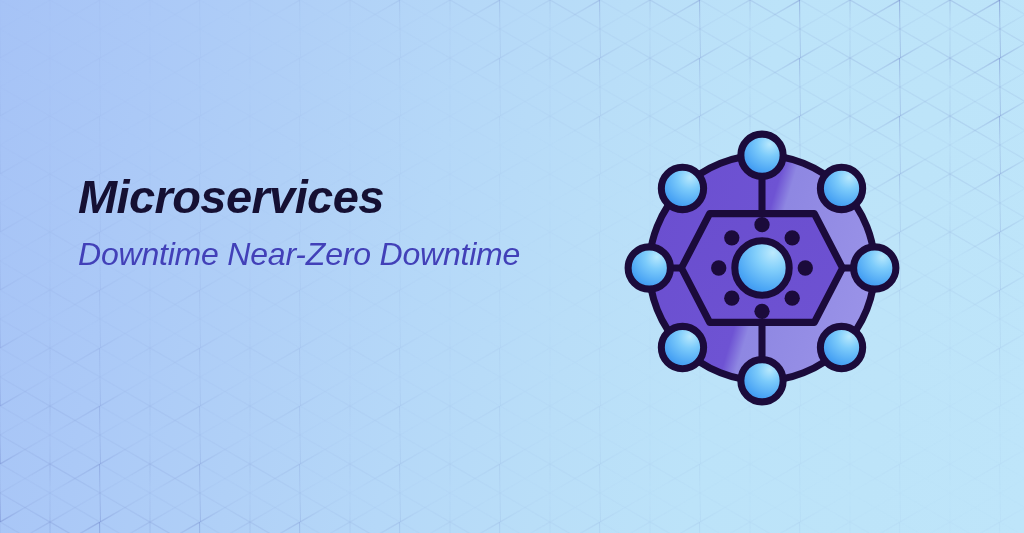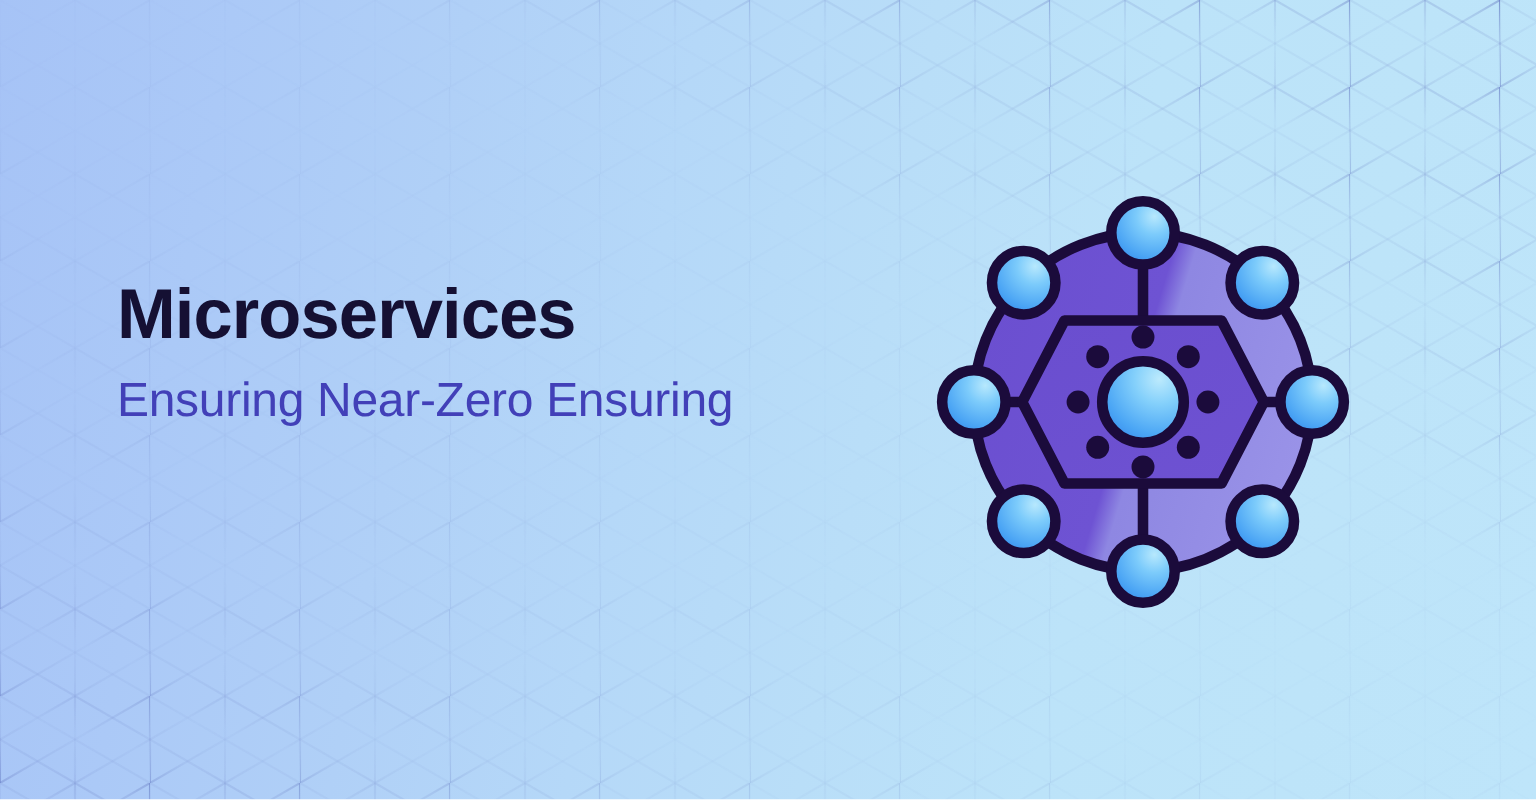--- a/index.html
+++ b/index.html
@@ -30,22 +30,23 @@
     position:absolute;
     inset:0;
     pointer-events:none;
   }
   .grid-svg { display:block; width:1024px; height:533px; }
 
   
   .text-block {
     position:absolute;
     left:78px;
-    top:184px;
+    top:172px;
     width:520px;
+    font-style:italic;
   }
   .headline {
     font-size:47px;
     font-weight:bold;
     letter-spacing:-0.6px;
     color:#151033;
     line-height:1.06;
     white-space:nowrap;
   }
   .subline {
@@ -110,21 +111,21 @@
       </defs>
       <g mask="url(#gm)">
         <rect x="-60" y="-60" width="1160" height="660" fill="url(#isoGrid)"></rect>
       </g>
     </svg>
   </div>
 
   <div class="text-block">
     <div class="headline">Microservices</div>
     <div class="subline">
-      <span class="row">Ensuring Near-Zero Ensuring</span>
+      <span class="row">Downtime Near-Zero Downtime</span>
     </div>
   </div>
 
   <div class="illustration">
     <svg class="illus-svg" viewBox="0 0 290 298" xmlns="http://www.w3.org/2000/svg" aria-hidden="true">
       <defs>
         <linearGradient id="discGrad" x1="0" y1="0.35" x2="1" y2="0.65">
           <stop offset="0" stop-color="#6B4FD0"></stop>
           <stop offset="0.46" stop-color="#6E53D3"></stop>
           <stop offset="0.52" stop-color="#8E87E2"></stop>

